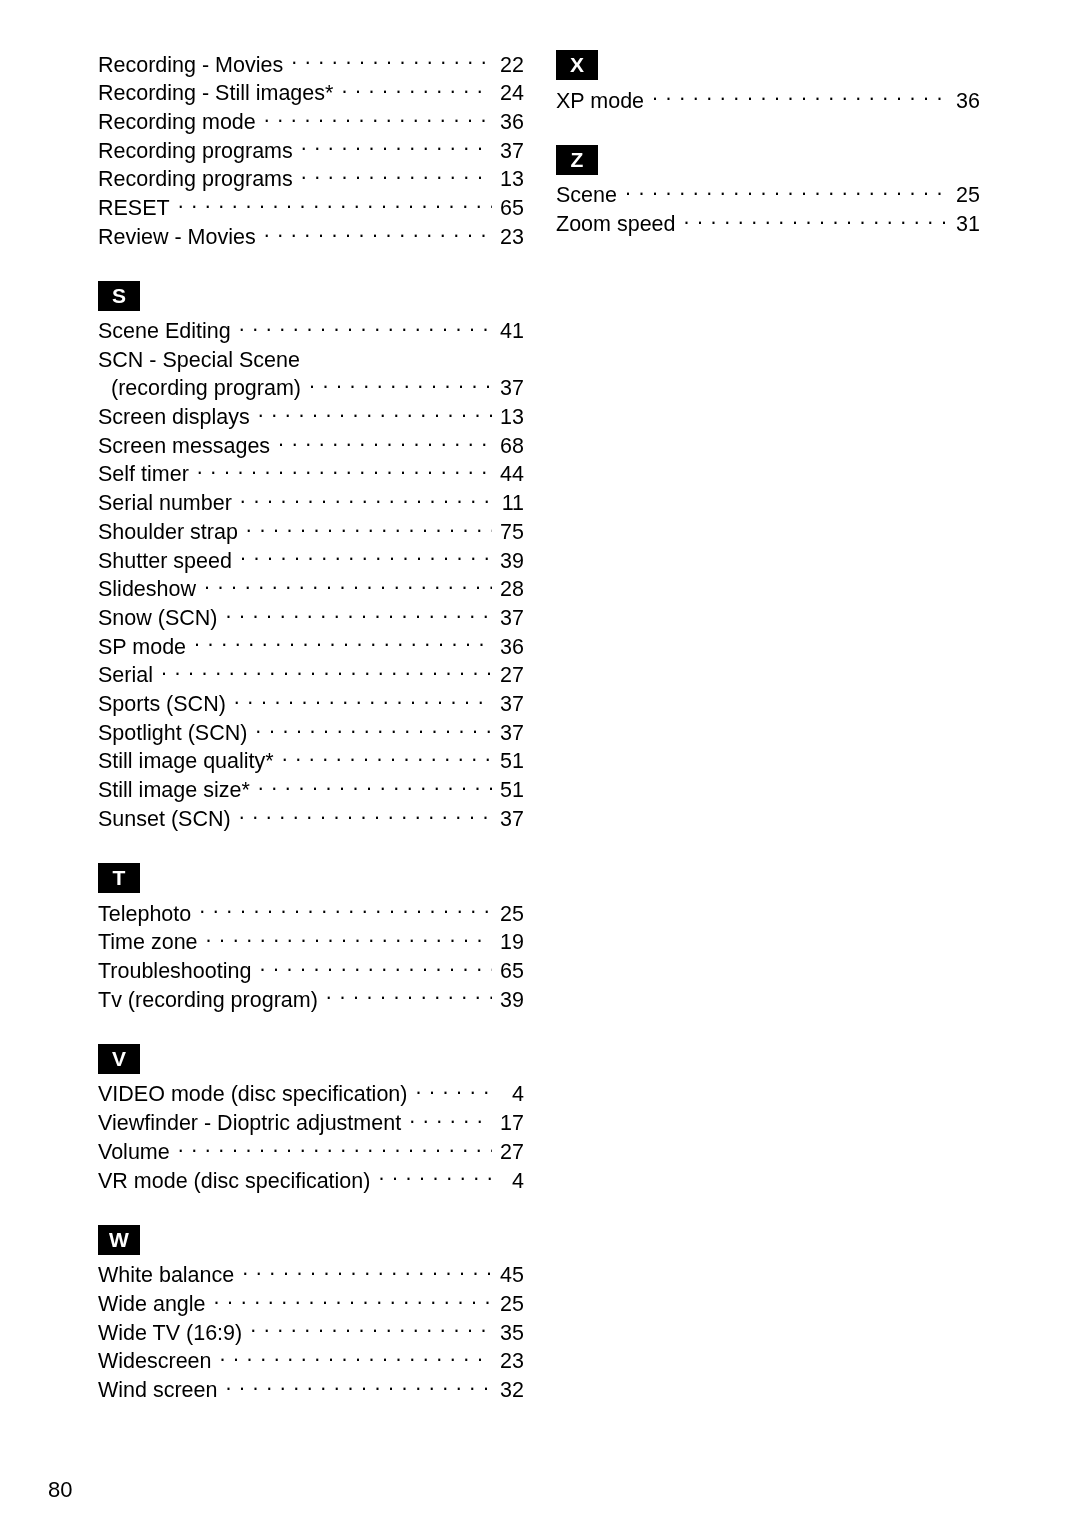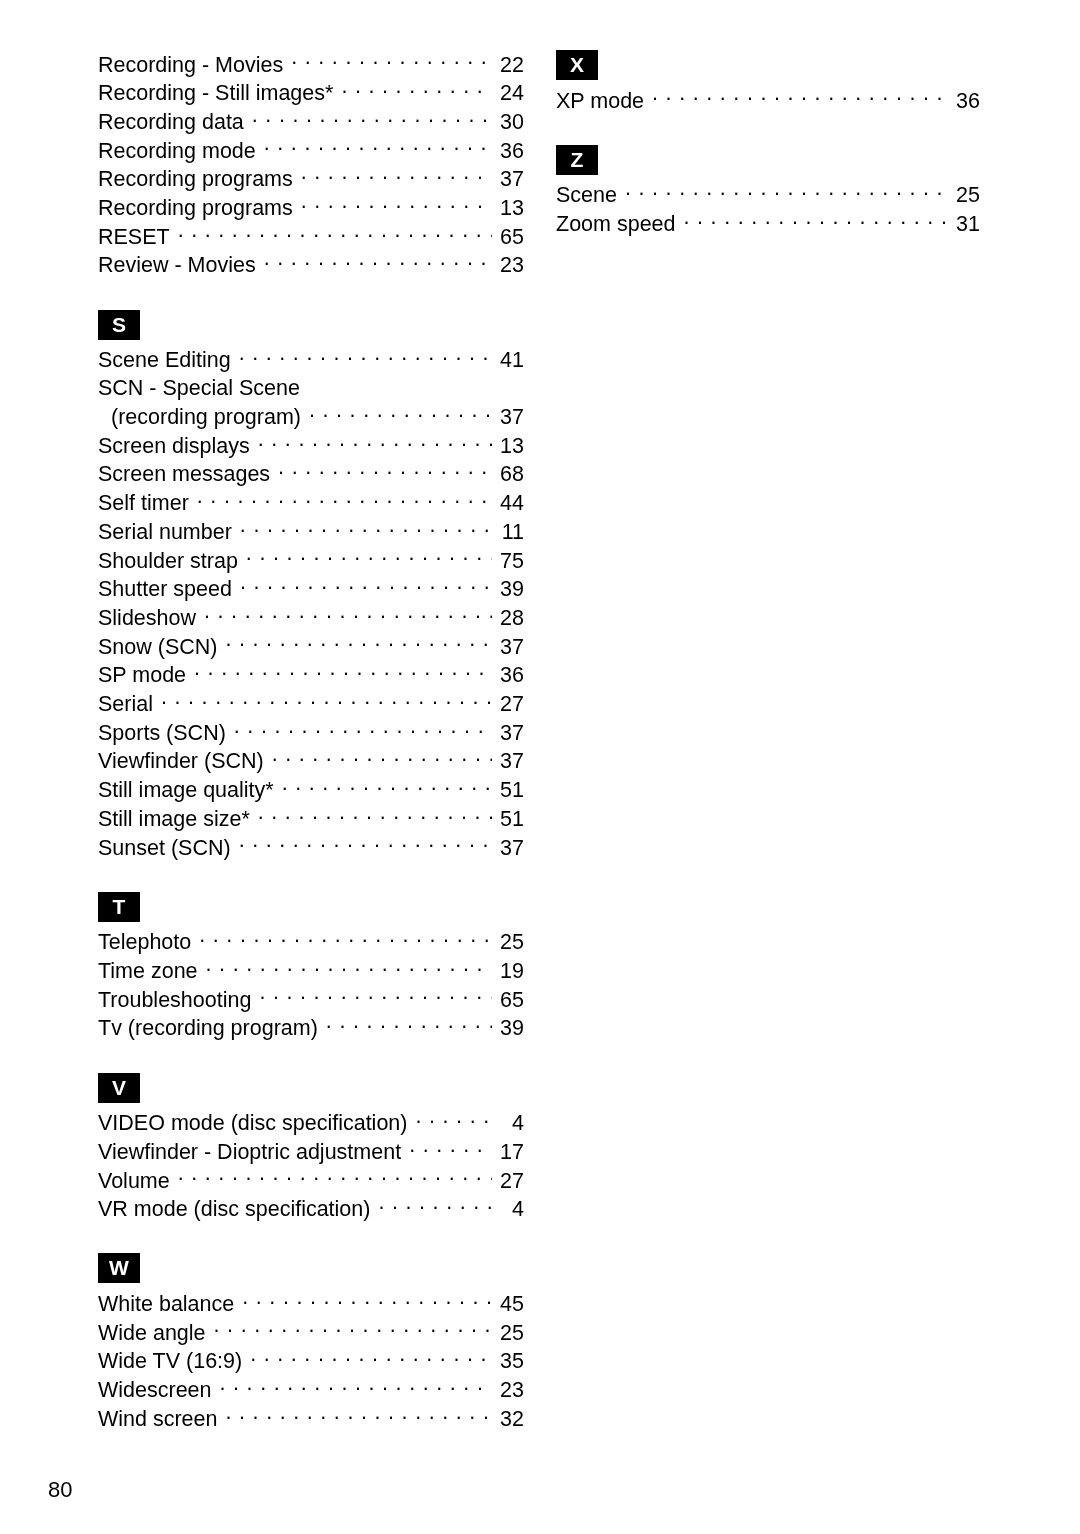--- a/index.html
+++ b/index.html
@@ -109,25 +109,20 @@
         <span class="label">Recording - Movies</span>
         <span class="leader"></span>
         <span class="page">22</span>
       </div>
       <div class="entry">
         <span class="label">Recording - Still images*</span>
         <span class="leader"></span>
         <span class="page">24</span>
       </div>
       <div class="entry">
-        <span class="label">Recording data</span>
-        <span class="leader"></span>
-        <span class="page">30</span>
-      </div>
-      <div class="entry">
         <span class="label">Recording mode</span>
         <span class="leader"></span>
         <span class="page">36</span>
       </div>
       <div class="entry">
         <span class="label">Recording programs</span>
         <span class="leader"></span>
         <span class="page">37</span>
       </div>
       <div class="entry">
@@ -209,21 +204,21 @@
         <span class="label">Serial</span>
         <span class="leader"></span>
         <span class="page">27</span>
       </div>
       <div class="entry">
         <span class="label">Sports (SCN)</span>
         <span class="leader"></span>
         <span class="page">37</span>
       </div>
       <div class="entry">
-        <span class="label">Viewfinder (SCN)</span>
+        <span class="label">Spotlight (SCN)</span>
         <span class="leader"></span>
         <span class="page">37</span>
       </div>
       <div class="entry">
         <span class="label">Still image quality*</span>
         <span class="leader"></span>
         <span class="page">51</span>
       </div>
       <div class="entry">
         <span class="label">Still image size*</span>

